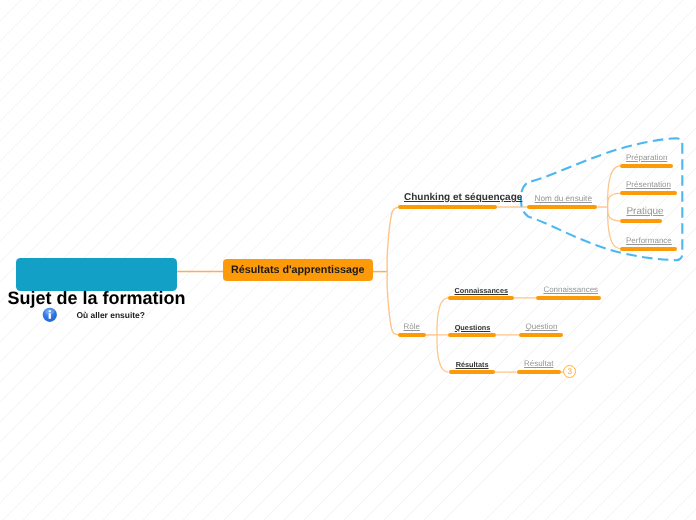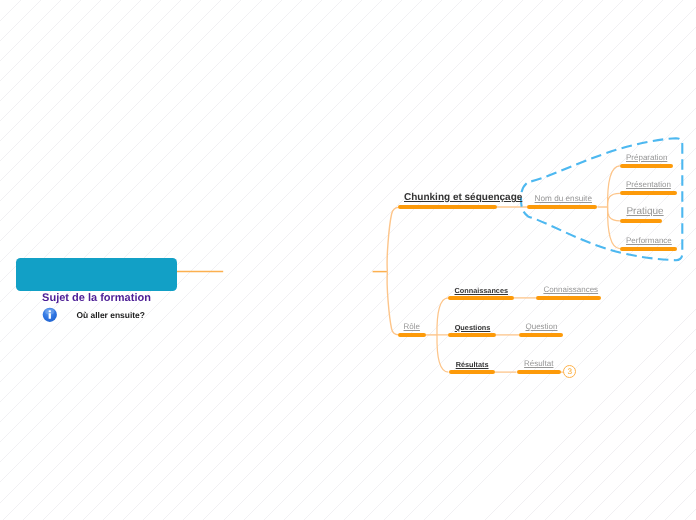--- a/index.html
+++ b/index.html
@@ -8,21 +8,21 @@
     font-family:"Liberation Sans","DejaVu Sans",sans-serif;
     -webkit-font-smoothing:antialiased;text-rendering:geometricPrecision;}
   #stage{position:relative;width:696px;height:520px;overflow:hidden;
     background-color:#ffffff;
     background-image:repeating-linear-gradient(135deg, rgba(120,110,140,0.10) 0 0.7px, rgba(0,0,0,0) 0.7px 14.2px);}
   svg.layer{position:absolute;left:0;top:0;width:696px;height:520px;}
 
   .boxnode{position:absolute;display:flex;align-items:center;justify-content:center;
     box-sizing:border-box;white-space:nowrap;}
   .root-node{left:16px;top:257.5px;width:161px;height:33.5px;border-radius:4.5px;background:#12a0c6;}
-  .root-node .lbl{will-change:opacity;color:#4c1d95;font-size:11px;font-weight:bold;margin-top:48px;}
+  .root-node .lbl{will-change:opacity;color:#000000;font-size:18px;font-weight:bold;margin-top:48px;}
   .main-node{left:223px;top:259.2px;width:149.5px;height:22.2px;border-radius:4px;background:#fd9a09;}
   .main-node .lbl{will-change:opacity;color:#191919;font-size:10.75px;font-weight:bold;}
 
   .barnode{position:absolute;white-space:nowrap;}
   .barnode .lbl{position:absolute;bottom:5.9px;will-change:opacity;white-space:nowrap;line-height:1;text-decoration:underline;}
   .barnode .bar{position:absolute;left:0;bottom:0;height:4px;border-radius:2px;background:#fd9a09;}
   .lbl-dark{color:#333333;font-weight:bold;}
   .lbl-muted{color:#969696;font-weight:normal;}
 
   .hint-row{position:absolute;left:41.9px;top:307.1px;display:flex;align-items:center;}
@@ -58,20 +58,23 @@
     <path d="M496 334.9 L519.1 334.9" stroke="#fdc58a" stroke-width="1.3" fill="none"></path>
     <path d="M494.7 372.1 L516.5 372.1" stroke="#fdc58a" stroke-width="1.3" fill="none"></path>
     <path d="M560.7 372.1 L564 372.1" stroke="#fdc58a" stroke-width="1.3" fill="none"></path>
     <path d="M 521.0 199.2 C 521.0 190.0 523.0 186.0 528.0 182.0 C 553.7 177.9 610.6 142.4 676.0 138.2 Q 682.3 138.2 682.3 144.8 L 682.3 253.4 Q 682.3 260.2 676.0 260.2 C 599.5 257.2 565.9 229.0 528.0 216.4 C 523.0 212.4 521.0 208.4 521.0 199.2 Z" stroke="#4db8f0" stroke-width="2.1" stroke-dasharray="10.6 5.4" stroke-dashoffset="9" fill="none" stroke-linecap="butt"></path>
   </svg>
 
   <div class="boxnode root-node">
     <span class="lbl">Sujet de la formation</span>
   </div>
 
+  <div class="boxnode main-node">
+    <span class="lbl">Résultats d'apprentissage</span>
+  </div>
 
   <div class="barnode" style="left:398.0px;top:193.0px;width:98.5px;height:16px;">
     <span class="lbl lbl-dark" style="font-size:10px;left:6.0px;">Chunking et séquençage</span>
     <span class="bar" style="width:98.5px;"></span>
   </div>
   <div class="barnode" style="left:527.3px;top:193.0px;width:70.2px;height:16px;">
     <span class="lbl lbl-muted" style="font-size:8.2px;left:7.3px;">Nom du ensuite</span>
     <span class="bar" style="width:70.2px;"></span>
   </div>
   <div class="barnode" style="left:619.9px;top:151.9px;width:53.5px;height:16px;">

